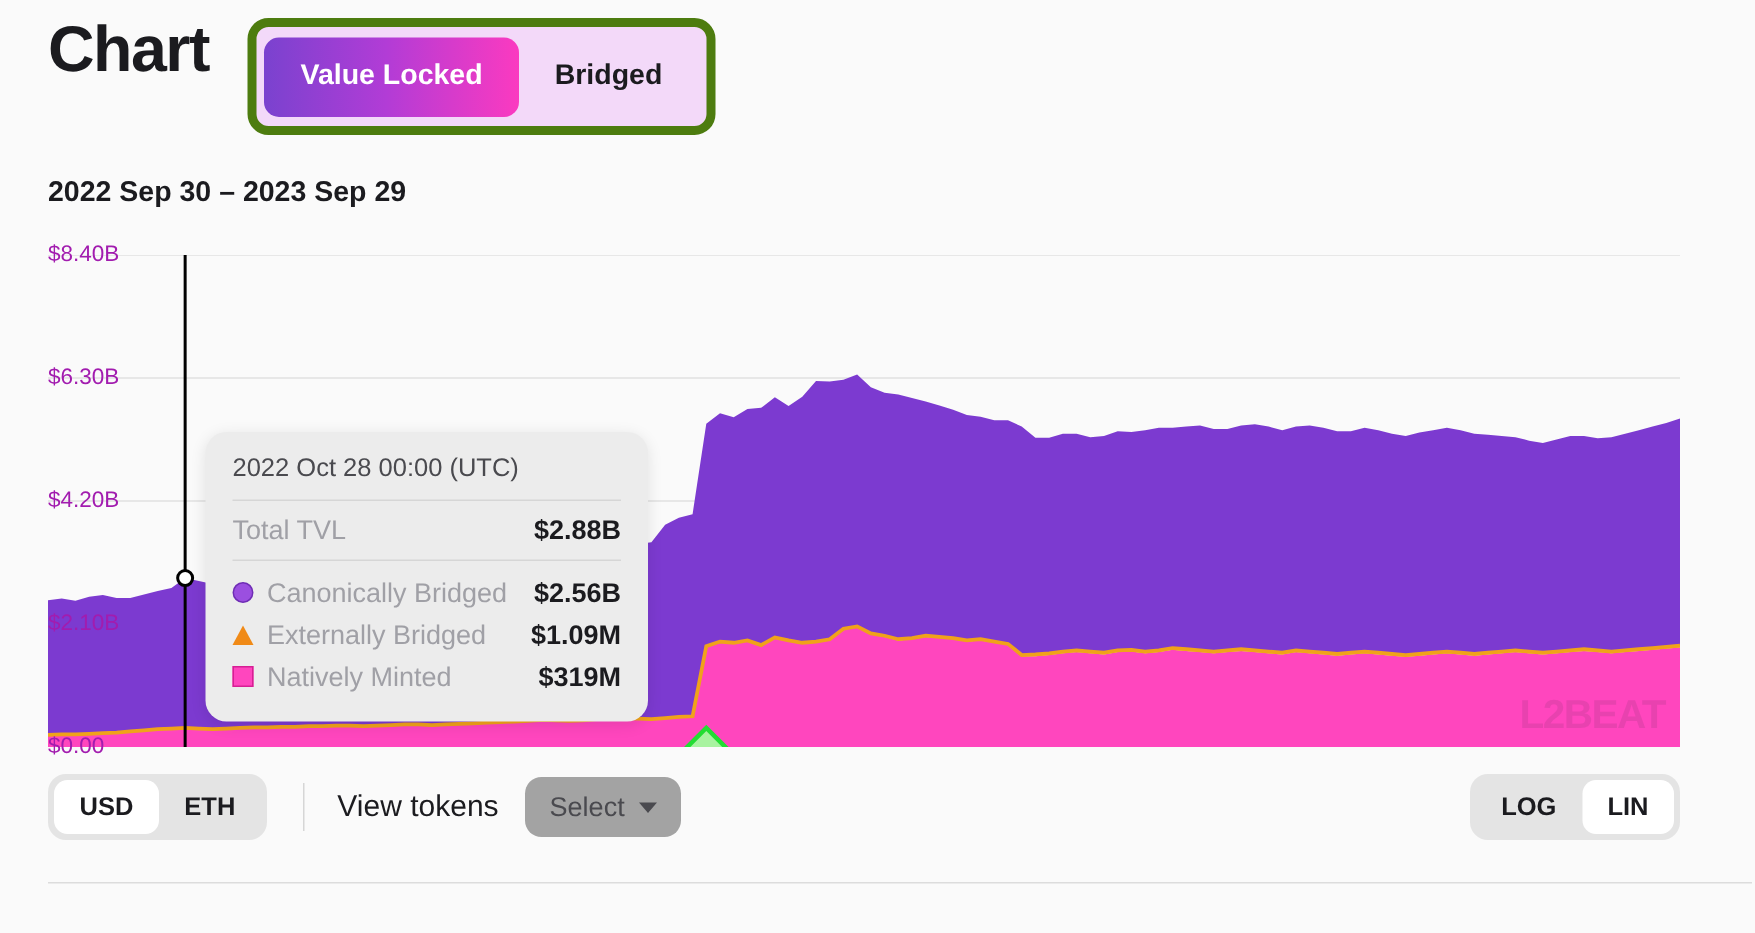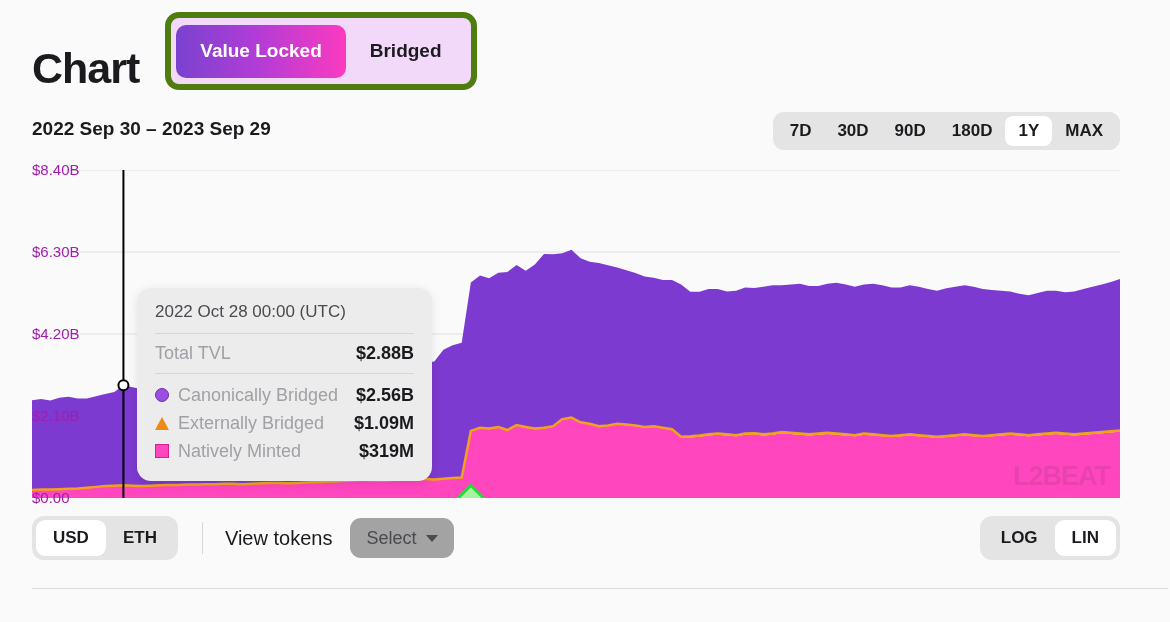--- a/index.html
+++ b/index.html
@@ -10,21 +10,21 @@
     font-family: "Liberation Sans", sans-serif;
     overflow: hidden;
   }
 
   .page { position: relative; width: 1170px; height: 622px; }
 
   
   .header-row {
     position: absolute;
     left: 32px; top: 12px;
-    display: flex; align-items: flex-end; gap: 26px;
+    display: flex; align-items: flex-start; gap: 26px;
   }
   .page-title {
     font-size: 43px;
     font-weight: bold;
     color: #1b1b1f;
     letter-spacing: -1px;
     line-height: 1;
   }
   .tab-switch {
     display: flex;
@@ -216,28 +216,20 @@
   <div class="header-row">
     <div class="page-title">Chart</div>
     <div class="tab-switch">
       <div class="tab active">Value Locked</div>
       <div class="tab">Bridged</div>
     </div>
   </div>
 
   <div class="range-label">2022 Sep 30 – 2023 Sep 29</div>
 
-  <div class="timeframe-group">
-    <div class="tf-btn">7D</div>
-    <div class="tf-btn">30D</div>
-    <div class="tf-btn">90D</div>
-    <div class="tf-btn">180D</div>
-    <div class="tf-btn active">1Y</div>
-    <div class="tf-btn">MAX</div>
-  </div>
 
   <div class="chart-wrap">
     <svg class="chart-svg" id="chart-svg" viewBox="0 0 1088 328" preserveAspectRatio="none">
         <line x1="0" x2="1088" y1="246" y2="246" stroke="#e0e0e0" stroke-width="1"></line>
         <line x1="0" x2="1088" y1="164" y2="164" stroke="#e0e0e0" stroke-width="1"></line>
         <line x1="0" x2="1088" y1="82" y2="82" stroke="#e0e0e0" stroke-width="1"></line>
         <line x1="0" x2="1088" y1="0" y2="0" stroke="#e0e0e0" stroke-width="1"></line>
         <path d="M 0 320.1904761904762 L 9.142857142857142 319.8 L 18.285714285714285 319.8 L 27.42857142857143 319.4095238095238 L 36.57142857142857 319.0190476190476 L 45.714285714285715 318.62857142857143 L 54.85714285714286 317.84761904761905 L 64 317.06666666666666 L 73.14285714285714 316.2857142857143 L 82.28571428571428 315.8952380952381 L 91.42857142857143 315.5047619047619 L 100.57142857142858 315.8952380952381 L 109.71428571428572 316.2857142857143 L 118.85714285714286 315.8952380952381 L 128 315.5047619047619 L 137.14285714285714 315.1142857142857 L 146.28571428571428 315.1142857142857 L 155.42857142857142 314.7238095238095 L 164.57142857142856 314.7238095238095 L 173.7142857142857 314.3333333333333 L 182.85714285714286 314.3333333333333 L 192 313.9428571428571 L 201.14285714285717 313.9428571428571 L 210.2857142857143 314.3333333333333 L 219.42857142857144 313.9428571428571 L 228.57142857142858 313.55238095238093 L 237.71428571428572 313.16190476190474 L 246.85714285714286 313.16190476190474 L 256 313.55238095238093 L 265.1428571428571 313.16190476190474 L 274.2857142857143 312.77142857142854 L 283.42857142857144 312.3809523809524 L 292.57142857142856 311.9904761904762 L 301.7142857142857 311.6 L 310.85714285714283 311.20952380952383 L 320 310.81904761904764 L 329.1428571428571 310.03809523809525 L 338.2857142857143 310.42857142857144 L 347.4285714285714 310.81904761904764 L 356.57142857142856 310.42857142857144 L 365.7142857142857 309.64761904761906 L 374.85714285714283 309.25714285714287 L 384 308.8666666666667 L 393.1428571428571 309.25714285714287 L 402.28571428571433 309.64761904761906 L 411.42857142857144 308.8666666666667 L 420.5714285714286 308.0857142857143 L 429.7142857142857 307.6952380952381 L 438.8571428571429 261.6190476190476 L 448 258.4952380952381 L 457.14285714285717 259.2761904761905 L 466.2857142857143 257.7142857142857 L 475.42857142857144 260.8380952380952 L 484.5714285714286 255.76190476190476 L 493.7142857142857 257.7142857142857 L 502.8571428571429 259.2761904761905 L 512 258.4952380952381 L 521.1428571428571 256.93333333333334 L 530.2857142857142 249.90476190476193 L 539.4285714285714 248.34285714285716 L 548.5714285714286 253.0285714285714 L 557.7142857142857 254.59047619047618 L 566.8571428571429 256.93333333333334 L 576 256.15238095238095 L 585.1428571428571 254.59047619047618 L 594.2857142857142 255.37142857142857 L 603.4285714285714 256.15238095238095 L 612.5714285714286 257.7142857142857 L 621.7142857142857 256.93333333333334 L 630.8571428571429 258.4952380952381 L 640 260.0571428571429 L 649.1428571428571 267.4761904761905 L 658.2857142857142 267.4761904761905 L 667.4285714285714 266.6952380952381 L 676.5714285714286 265.5238095238095 L 685.7142857142857 264.74285714285713 L 694.8571428571428 265.5238095238095 L 704 266.3047619047619 L 713.1428571428571 264.74285714285713 L 722.2857142857142 264.35238095238094 L 731.4285714285714 265.5238095238095 L 740.5714285714286 264.74285714285713 L 749.7142857142857 263.18095238095236 L 758.8571428571428 263.96190476190475 L 768 264.74285714285713 L 777.1428571428571 265.5238095238095 L 786.2857142857142 264.74285714285713 L 795.4285714285713 263.96190476190475 L 804.5714285714287 264.74285714285713 L 813.7142857142858 265.5238095238095 L 822.8571428571429 266.3047619047619 L 832 264.74285714285713 L 841.1428571428572 265.5238095238095 L 850.2857142857143 266.3047619047619 L 859.4285714285714 267.0857142857143 L 868.5714285714287 266.3047619047619 L 877.7142857142858 265.5238095238095 L 886.8571428571429 266.3047619047619 L 896 267.0857142857143 L 905.1428571428572 267.8666666666667 L 914.2857142857143 267.0857142857143 L 923.4285714285714 266.3047619047619 L 932.5714285714286 265.5238095238095 L 941.7142857142858 266.3047619047619 L 950.8571428571429 267.0857142857143 L 960 266.3047619047619 L 969.1428571428572 265.5238095238095 L 978.2857142857143 264.74285714285713 L 987.4285714285714 265.5238095238095 L 996.5714285714286 266.3047619047619 L 1005.7142857142858 265.5238095238095 L 1014.8571428571429 264.74285714285713 L 1024 263.96190476190475 L 1033.142857142857 264.74285714285713 L 1042.2857142857142 265.5238095238095 L 1051.4285714285713 264.74285714285713 L 1060.5714285714284 263.96190476190475 L 1069.7142857142856 263.18095238095236 L 1078.857142857143 262.4 L 1088 261.6190476190476 L 1088 328 L 1078.857142857143 328 L 1069.7142857142856 328 L 1060.5714285714284 328 L 1051.4285714285713 328 L 1042.2857142857142 328 L 1033.142857142857 328 L 1024 328 L 1014.8571428571429 328 L 1005.7142857142858 328 L 996.5714285714286 328 L 987.4285714285714 328 L 978.2857142857143 328 L 969.1428571428572 328 L 960 328 L 950.8571428571429 328 L 941.7142857142858 328 L 932.5714285714286 328 L 923.4285714285714 328 L 914.2857142857143 328 L 905.1428571428572 328 L 896 328 L 886.8571428571429 328 L 877.7142857142858 328 L 868.5714285714287 328 L 859.4285714285714 328 L 850.2857142857143 328 L 841.1428571428572 328 L 832 328 L 822.8571428571429 328 L 813.7142857142858 328 L 804.5714285714287 328 L 795.4285714285713 328 L 786.2857142857142 328 L 777.1428571428571 328 L 768 328 L 758.8571428571428 328 L 749.7142857142857 328 L 740.5714285714286 328 L 731.4285714285714 328 L 722.2857142857142 328 L 713.1428571428571 328 L 704 328 L 694.8571428571428 328 L 685.7142857142857 328 L 676.5714285714286 328 L 667.4285714285714 328 L 658.2857142857142 328 L 649.1428571428571 328 L 640 328 L 630.8571428571429 328 L 621.7142857142857 328 L 612.5714285714286 328 L 603.4285714285714 328 L 594.2857142857142 328 L 585.1428571428571 328 L 576 328 L 566.8571428571429 328 L 557.7142857142857 328 L 548.5714285714286 328 L 539.4285714285714 328 L 530.2857142857142 328 L 521.1428571428571 328 L 512 328 L 502.8571428571429 328 L 493.7142857142857 328 L 484.5714285714286 328 L 475.42857142857144 328 L 466.2857142857143 328 L 457.14285714285717 328 L 448 328 L 438.8571428571429 328 L 429.7142857142857 328 L 420.5714285714286 328 L 411.42857142857144 328 L 402.28571428571433 328 L 393.1428571428571 328 L 384 328 L 374.85714285714283 328 L 365.7142857142857 328 L 356.57142857142856 328 L 347.4285714285714 328 L 338.2857142857143 328 L 329.1428571428571 328 L 320 328 L 310.85714285714283 328 L 301.7142857142857 328 L 292.57142857142856 328 L 283.42857142857144 328 L 274.2857142857143 328 L 265.1428571428571 328 L 256 328 L 246.85714285714286 328 L 237.71428571428572 328 L 228.57142857142858 328 L 219.42857142857144 328 L 210.2857142857143 328 L 201.14285714285717 328 L 192 328 L 182.85714285714286 328 L 173.7142857142857 328 L 164.57142857142856 328 L 155.42857142857142 328 L 146.28571428571428 328 L 137.14285714285714 328 L 128 328 L 118.85714285714286 328 L 109.71428571428572 328 L 100.57142857142858 328 L 91.42857142857143 328 L 82.28571428571428 328 L 73.14285714285714 328 L 64 328 L 54.85714285714286 328 L 45.714285714285715 328 L 36.57142857142857 328 L 27.42857142857143 328 L 18.285714285714285 328 L 9.142857142857142 328 L 0 328 Z" fill="#ff46be"></path>
         <path d="M 0 319.9952380952381 L 9.142857142857142 319.6047619047619 L 18.285714285714285 319.6047619047619 L 27.42857142857143 319.2142857142857 L 36.57142857142857 318.82380952380953 L 45.714285714285715 318.43333333333334 L 54.85714285714286 317.65238095238095 L 64 316.87142857142857 L 73.14285714285714 316.0904761904762 L 82.28571428571428 315.7 L 91.42857142857143 315.3095238095238 L 100.57142857142858 315.7 L 109.71428571428572 316.0904761904762 L 118.85714285714286 315.7 L 128 315.3095238095238 L 137.14285714285714 314.9190476190476 L 146.28571428571428 314.9190476190476 L 155.42857142857142 314.5285714285714 L 164.57142857142856 314.5285714285714 L 173.7142857142857 314.1380952380952 L 182.85714285714286 314.1380952380952 L 192 313.747619047619 L 201.14285714285717 313.747619047619 L 210.2857142857143 314.1380952380952 L 219.42857142857144 313.747619047619 L 228.57142857142858 313.35714285714283 L 237.71428571428572 312.9666666666667 L 246.85714285714286 312.9666666666667 L 256 313.35714285714283 L 265.1428571428571 312.9666666666667 L 274.2857142857143 312.5761904761905 L 283.42857142857144 312.1857142857143 L 292.57142857142856 311.7952380952381 L 301.7142857142857 311.4047619047619 L 310.85714285714283 311.01428571428573 L 320 310.62380952380954 L 329.1428571428571 309.84285714285716 L 338.2857142857143 310.23333333333335 L 347.4285714285714 310.62380952380954 L 356.57142857142856 310.23333333333335 L 365.7142857142857 309.45238095238096 L 374.85714285714283 309.06190476190477 L 384 308.6714285714286 L 393.1428571428571 309.06190476190477 L 402.28571428571433 309.45238095238096 L 411.42857142857144 308.6714285714286 L 420.5714285714286 307.8904761904762 L 429.7142857142857 307.5 L 438.8571428571429 260.8380952380952 L 448 257.7142857142857 L 457.14285714285717 258.4952380952381 L 466.2857142857143 256.93333333333334 L 475.42857142857144 260.0571428571429 L 484.5714285714286 254.98095238095237 L 493.7142857142857 256.93333333333334 L 502.8571428571429 258.4952380952381 L 512 257.7142857142857 L 521.1428571428571 256.15238095238095 L 530.2857142857142 249.12380952380954 L 539.4285714285714 247.56190476190477 L 548.5714285714286 252.24761904761905 L 557.7142857142857 253.80952380952382 L 566.8571428571429 256.15238095238095 L 576 255.37142857142857 L 585.1428571428571 253.80952380952382 L 594.2857142857142 254.59047619047618 L 603.4285714285714 255.37142857142857 L 612.5714285714286 256.93333333333334 L 621.7142857142857 256.15238095238095 L 630.8571428571429 257.7142857142857 L 640 259.2761904761905 L 649.1428571428571 266.6952380952381 L 658.2857142857142 266.3047619047619 L 667.4285714285714 265.5238095238095 L 676.5714285714286 264.35238095238094 L 685.7142857142857 263.57142857142856 L 694.8571428571428 264.35238095238094 L 704 265.1333333333333 L 713.1428571428571 263.57142857142856 L 722.2857142857142 263.18095238095236 L 731.4285714285714 264.35238095238094 L 740.5714285714286 263.57142857142856 L 749.7142857142857 262.0095238095238 L 758.8571428571428 262.79047619047617 L 768 263.57142857142856 L 777.1428571428571 264.35238095238094 L 786.2857142857142 263.57142857142856 L 795.4285714285713 262.79047619047617 L 804.5714285714287 263.57142857142856 L 813.7142857142858 264.35238095238094 L 822.8571428571429 265.1333333333333 L 832 263.57142857142856 L 841.1428571428572 264.35238095238094 L 850.2857142857143 265.1333333333333 L 859.4285714285714 265.9142857142857 L 868.5714285714287 265.1333333333333 L 877.7142857142858 264.35238095238094 L 886.8571428571429 265.1333333333333 L 896 265.9142857142857 L 905.1428571428572 266.6952380952381 L 914.2857142857143 265.9142857142857 L 923.4285714285714 265.1333333333333 L 932.5714285714286 264.35238095238094 L 941.7142857142858 265.1333333333333 L 950.8571428571429 265.9142857142857 L 960 265.1333333333333 L 969.1428571428572 264.35238095238094 L 978.2857142857143 263.57142857142856 L 987.4285714285714 264.35238095238094 L 996.5714285714286 265.1333333333333 L 1005.7142857142858 264.35238095238094 L 1014.8571428571429 263.57142857142856 L 1024 262.79047619047617 L 1033.142857142857 263.57142857142856 L 1042.2857142857142 264.35238095238094 L 1051.4285714285713 263.57142857142856 L 1060.5714285714284 262.79047619047617 L 1069.7142857142856 262.0095238095238 L 1078.857142857143 261.2285714285714 L 1088 260.44761904761907 L 1088 261.6190476190476 L 1078.857142857143 262.4 L 1069.7142857142856 263.18095238095236 L 1060.5714285714284 263.96190476190475 L 1051.4285714285713 264.74285714285713 L 1042.2857142857142 265.5238095238095 L 1033.142857142857 264.74285714285713 L 1024 263.96190476190475 L 1014.8571428571429 264.74285714285713 L 1005.7142857142858 265.5238095238095 L 996.5714285714286 266.3047619047619 L 987.4285714285714 265.5238095238095 L 978.2857142857143 264.74285714285713 L 969.1428571428572 265.5238095238095 L 960 266.3047619047619 L 950.8571428571429 267.0857142857143 L 941.7142857142858 266.3047619047619 L 932.5714285714286 265.5238095238095 L 923.4285714285714 266.3047619047619 L 914.2857142857143 267.0857142857143 L 905.1428571428572 267.8666666666667 L 896 267.0857142857143 L 886.8571428571429 266.3047619047619 L 877.7142857142858 265.5238095238095 L 868.5714285714287 266.3047619047619 L 859.4285714285714 267.0857142857143 L 850.2857142857143 266.3047619047619 L 841.1428571428572 265.5238095238095 L 832 264.74285714285713 L 822.8571428571429 266.3047619047619 L 813.7142857142858 265.5238095238095 L 804.5714285714287 264.74285714285713 L 795.4285714285713 263.96190476190475 L 786.2857142857142 264.74285714285713 L 777.1428571428571 265.5238095238095 L 768 264.74285714285713 L 758.8571428571428 263.96190476190475 L 749.7142857142857 263.18095238095236 L 740.5714285714286 264.74285714285713 L 731.4285714285714 265.5238095238095 L 722.2857142857142 264.35238095238094 L 713.1428571428571 264.74285714285713 L 704 266.3047619047619 L 694.8571428571428 265.5238095238095 L 685.7142857142857 264.74285714285713 L 676.5714285714286 265.5238095238095 L 667.4285714285714 266.6952380952381 L 658.2857142857142 267.4761904761905 L 649.1428571428571 267.4761904761905 L 640 260.0571428571429 L 630.8571428571429 258.4952380952381 L 621.7142857142857 256.93333333333334 L 612.5714285714286 257.7142857142857 L 603.4285714285714 256.15238095238095 L 594.2857142857142 255.37142857142857 L 585.1428571428571 254.59047619047618 L 576 256.15238095238095 L 566.8571428571429 256.93333333333334 L 557.7142857142857 254.59047619047618 L 548.5714285714286 253.0285714285714 L 539.4285714285714 248.34285714285716 L 530.2857142857142 249.90476190476193 L 521.1428571428571 256.93333333333334 L 512 258.4952380952381 L 502.8571428571429 259.2761904761905 L 493.7142857142857 257.7142857142857 L 484.5714285714286 255.76190476190476 L 475.42857142857144 260.8380952380952 L 466.2857142857143 257.7142857142857 L 457.14285714285717 259.2761904761905 L 448 258.4952380952381 L 438.8571428571429 261.6190476190476 L 429.7142857142857 307.6952380952381 L 420.5714285714286 308.0857142857143 L 411.42857142857144 308.8666666666667 L 402.28571428571433 309.64761904761906 L 393.1428571428571 309.25714285714287 L 384 308.8666666666667 L 374.85714285714283 309.25714285714287 L 365.7142857142857 309.64761904761906 L 356.57142857142856 310.42857142857144 L 347.4285714285714 310.81904761904764 L 338.2857142857143 310.42857142857144 L 329.1428571428571 310.03809523809525 L 320 310.81904761904764 L 310.85714285714283 311.20952380952383 L 301.7142857142857 311.6 L 292.57142857142856 311.9904761904762 L 283.42857142857144 312.3809523809524 L 274.2857142857143 312.77142857142854 L 265.1428571428571 313.16190476190474 L 256 313.55238095238093 L 246.85714285714286 313.16190476190474 L 237.71428571428572 313.16190476190474 L 228.57142857142858 313.55238095238093 L 219.42857142857144 313.9428571428571 L 210.2857142857143 314.3333333333333 L 201.14285714285717 313.9428571428571 L 192 313.9428571428571 L 182.85714285714286 314.3333333333333 L 173.7142857142857 314.3333333333333 L 164.57142857142856 314.7238095238095 L 155.42857142857142 314.7238095238095 L 146.28571428571428 315.1142857142857 L 137.14285714285714 315.1142857142857 L 128 315.5047619047619 L 118.85714285714286 315.8952380952381 L 109.71428571428572 316.2857142857143 L 100.57142857142858 315.8952380952381 L 91.42857142857143 315.5047619047619 L 82.28571428571428 315.8952380952381 L 73.14285714285714 316.2857142857143 L 64 317.06666666666666 L 54.85714285714286 317.84761904761905 L 45.714285714285715 318.62857142857143 L 36.57142857142857 319.0190476190476 L 27.42857142857143 319.4095238095238 L 18.285714285714285 319.8 L 9.142857142857142 319.8 L 0 320.1904761904762 Z" fill="#f0a21a"></path>
         <path d="M 0 230.18571428571428 L 9.142857142857142 229.01428571428573 L 18.285714285714285 230.5761904761905 L 27.42857142857143 227.84285714285716 L 36.57142857142857 226.67142857142858 L 45.714285714285715 228.62380952380954 L 54.85714285714286 228.62380952380954 L 64 226.28095238095239 L 73.14285714285714 223.93809523809523 L 82.28571428571428 221.9857142857143 L 91.42857142857143 215.34761904761905 L 100.57142857142858 217.3 L 109.71428571428572 219.25238095238097 L 118.85714285714286 218.0809523809524 L 128 215.73809523809524 L 137.14285714285714 213.39523809523808 L 146.28571428571428 214.17619047619047 L 155.42857142857142 212.2238095238095 L 164.57142857142856 210.66190476190476 L 173.7142857142857 208.70952380952383 L 182.85714285714286 209.4904761904762 L 192 207.53809523809525 L 201.14285714285717 206.75714285714287 L 210.2857142857143 208.70952380952383 L 219.42857142857144 207.53809523809525 L 228.57142857142858 205.5857142857143 L 237.71428571428572 203.63333333333335 L 246.85714285714286 204.4142857142857 L 256 206.36666666666667 L 265.1428571428571 205.1952380952381 L 274.2857142857143 203.24285714285713 L 283.42857142857144 202.07142857142858 L 292.57142857142856 200.11904761904765 L 301.7142857142857 198.94761904761907 L 310.85714285714283 197.7761904761905 L 320 196.60476190476192 L 329.1428571428571 188.7952380952381 L 338.2857142857143 188.4047619047619 L 347.4285714285714 190.35714285714286 L 356.57142857142856 187.62380952380954 L 365.7142857142857 185.28095238095239 L 374.85714285714283 188.01428571428573 L 384 189.57619047619048 L 393.1428571428571 192.70000000000002 L 402.28571428571433 191.5285714285714 L 411.42857142857144 179.81428571428575 L 420.5714285714286 175.12857142857143 L 429.7142857142857 172.78571428571428 L 438.8571428571429 112.45714285714288 L 448 105.42857142857142 L 457.14285714285717 108.16190476190476 L 466.2857142857143 102.6952380952381 L 475.42857142857144 101.91428571428571 L 484.5714285714286 94.8857142857143 L 493.7142857142857 100.74285714285716 L 502.8571428571429 94.49523809523808 L 512 83.95238095238093 L 521.1428571428571 84.34285714285713 L 530.2857142857142 83.1714285714286 L 539.4285714285714 79.6571428571429 L 548.5714285714286 88.24761904761903 L 557.7142857142857 91.76190476190473 L 566.8571428571429 92.93333333333337 L 576 95.2761904761905 L 585.1428571428571 97.61904761904759 L 594.2857142857142 100.35238095238097 L 603.4285714285714 103.08571428571432 L 612.5714285714286 106.60000000000002 L 621.7142857142857 107.7714285714286 L 630.8571428571429 110.11428571428573 L 640 110.11428571428573 L 649.1428571428571 114.40952380952385 L 658.2857142857142 121.82857142857142 L 667.4285714285714 121.82857142857142 L 676.5714285714286 119.09523809523807 L 685.7142857142857 119.09523809523807 L 694.8571428571428 121.43809523809523 L 704 120.65714285714282 L 713.1428571428571 117.5333333333333 L 722.2857142857142 117.92380952380955 L 731.4285714285714 116.75238095238095 L 740.5714285714286 115.19047619047618 L 749.7142857142857 115.1904761904762 L 758.8571428571428 114.40952380952385 L 768 113.62857142857143 L 777.1428571428571 115.97142857142859 L 786.2857142857142 115.97142857142859 L 795.4285714285713 113.62857142857143 L 804.5714285714287 112.84761904761905 L 813.7142857142858 114.40952380952385 L 822.8571428571429 116.75238095238095 L 832 114.40952380952385 L 841.1428571428572 113.62857142857143 L 850.2857142857143 115.19047619047618 L 859.4285714285714 117.53333333333336 L 868.5714285714287 117.53333333333336 L 877.7142857142858 115.19047619047618 L 886.8571428571429 116.75238095238095 L 896 119.0952380952381 L 905.1428571428572 120.65714285714282 L 914.2857142857143 118.31428571428575 L 923.4285714285714 116.75238095238095 L 932.5714285714286 115.19047619047618 L 941.7142857142858 116.75238095238095 L 950.8571428571429 119.0952380952381 L 960 119.87619047619049 L 969.1428571428572 120.65714285714282 L 978.2857142857143 121.43809523809523 L 987.4285714285714 123.78095238095239 L 996.5714285714286 125.34285714285713 L 1005.7142857142858 123 L 1014.8571428571429 120.65714285714282 L 1024 120.65714285714282 L 1033.142857142857 122.21904761904761 L 1042.2857142857142 121.43809523809523 L 1051.4285714285713 119.09523809523807 L 1060.5714285714284 116.75238095238095 L 1069.7142857142856 114.40952380952385 L 1078.857142857143 112.06666666666672 L 1088 108.94285714285715 L 1088 260.44761904761907 L 1078.857142857143 261.2285714285714 L 1069.7142857142856 262.0095238095238 L 1060.5714285714284 262.79047619047617 L 1051.4285714285713 263.57142857142856 L 1042.2857142857142 264.35238095238094 L 1033.142857142857 263.57142857142856 L 1024 262.79047619047617 L 1014.8571428571429 263.57142857142856 L 1005.7142857142858 264.35238095238094 L 996.5714285714286 265.1333333333333 L 987.4285714285714 264.35238095238094 L 978.2857142857143 263.57142857142856 L 969.1428571428572 264.35238095238094 L 960 265.1333333333333 L 950.8571428571429 265.9142857142857 L 941.7142857142858 265.1333333333333 L 932.5714285714286 264.35238095238094 L 923.4285714285714 265.1333333333333 L 914.2857142857143 265.9142857142857 L 905.1428571428572 266.6952380952381 L 896 265.9142857142857 L 886.8571428571429 265.1333333333333 L 877.7142857142858 264.35238095238094 L 868.5714285714287 265.1333333333333 L 859.4285714285714 265.9142857142857 L 850.2857142857143 265.1333333333333 L 841.1428571428572 264.35238095238094 L 832 263.57142857142856 L 822.8571428571429 265.1333333333333 L 813.7142857142858 264.35238095238094 L 804.5714285714287 263.57142857142856 L 795.4285714285713 262.79047619047617 L 786.2857142857142 263.57142857142856 L 777.1428571428571 264.35238095238094 L 768 263.57142857142856 L 758.8571428571428 262.79047619047617 L 749.7142857142857 262.0095238095238 L 740.5714285714286 263.57142857142856 L 731.4285714285714 264.35238095238094 L 722.2857142857142 263.18095238095236 L 713.1428571428571 263.57142857142856 L 704 265.1333333333333 L 694.8571428571428 264.35238095238094 L 685.7142857142857 263.57142857142856 L 676.5714285714286 264.35238095238094 L 667.4285714285714 265.5238095238095 L 658.2857142857142 266.3047619047619 L 649.1428571428571 266.6952380952381 L 640 259.2761904761905 L 630.8571428571429 257.7142857142857 L 621.7142857142857 256.15238095238095 L 612.5714285714286 256.93333333333334 L 603.4285714285714 255.37142857142857 L 594.2857142857142 254.59047619047618 L 585.1428571428571 253.80952380952382 L 576 255.37142857142857 L 566.8571428571429 256.15238095238095 L 557.7142857142857 253.80952380952382 L 548.5714285714286 252.24761904761905 L 539.4285714285714 247.56190476190477 L 530.2857142857142 249.12380952380954 L 521.1428571428571 256.15238095238095 L 512 257.7142857142857 L 502.8571428571429 258.4952380952381 L 493.7142857142857 256.93333333333334 L 484.5714285714286 254.98095238095237 L 475.42857142857144 260.0571428571429 L 466.2857142857143 256.93333333333334 L 457.14285714285717 258.4952380952381 L 448 257.7142857142857 L 438.8571428571429 260.8380952380952 L 429.7142857142857 307.5 L 420.5714285714286 307.8904761904762 L 411.42857142857144 308.6714285714286 L 402.28571428571433 309.45238095238096 L 393.1428571428571 309.06190476190477 L 384 308.6714285714286 L 374.85714285714283 309.06190476190477 L 365.7142857142857 309.45238095238096 L 356.57142857142856 310.23333333333335 L 347.4285714285714 310.62380952380954 L 338.2857142857143 310.23333333333335 L 329.1428571428571 309.84285714285716 L 320 310.62380952380954 L 310.85714285714283 311.01428571428573 L 301.7142857142857 311.4047619047619 L 292.57142857142856 311.7952380952381 L 283.42857142857144 312.1857142857143 L 274.2857142857143 312.5761904761905 L 265.1428571428571 312.9666666666667 L 256 313.35714285714283 L 246.85714285714286 312.9666666666667 L 237.71428571428572 312.9666666666667 L 228.57142857142858 313.35714285714283 L 219.42857142857144 313.747619047619 L 210.2857142857143 314.1380952380952 L 201.14285714285717 313.747619047619 L 192 313.747619047619 L 182.85714285714286 314.1380952380952 L 173.7142857142857 314.1380952380952 L 164.57142857142856 314.5285714285714 L 155.42857142857142 314.5285714285714 L 146.28571428571428 314.9190476190476 L 137.14285714285714 314.9190476190476 L 128 315.3095238095238 L 118.85714285714286 315.7 L 109.71428571428572 316.0904761904762 L 100.57142857142858 315.7 L 91.42857142857143 315.3095238095238 L 82.28571428571428 315.7 L 73.14285714285714 316.0904761904762 L 64 316.87142857142857 L 54.85714285714286 317.65238095238095 L 45.714285714285715 318.43333333333334 L 36.57142857142857 318.82380952380953 L 27.42857142857143 319.2142857142857 L 18.285714285714285 319.6047619047619 L 9.142857142857142 319.6047619047619 L 0 319.9952380952381 Z" fill="#7c3ad0"></path>

